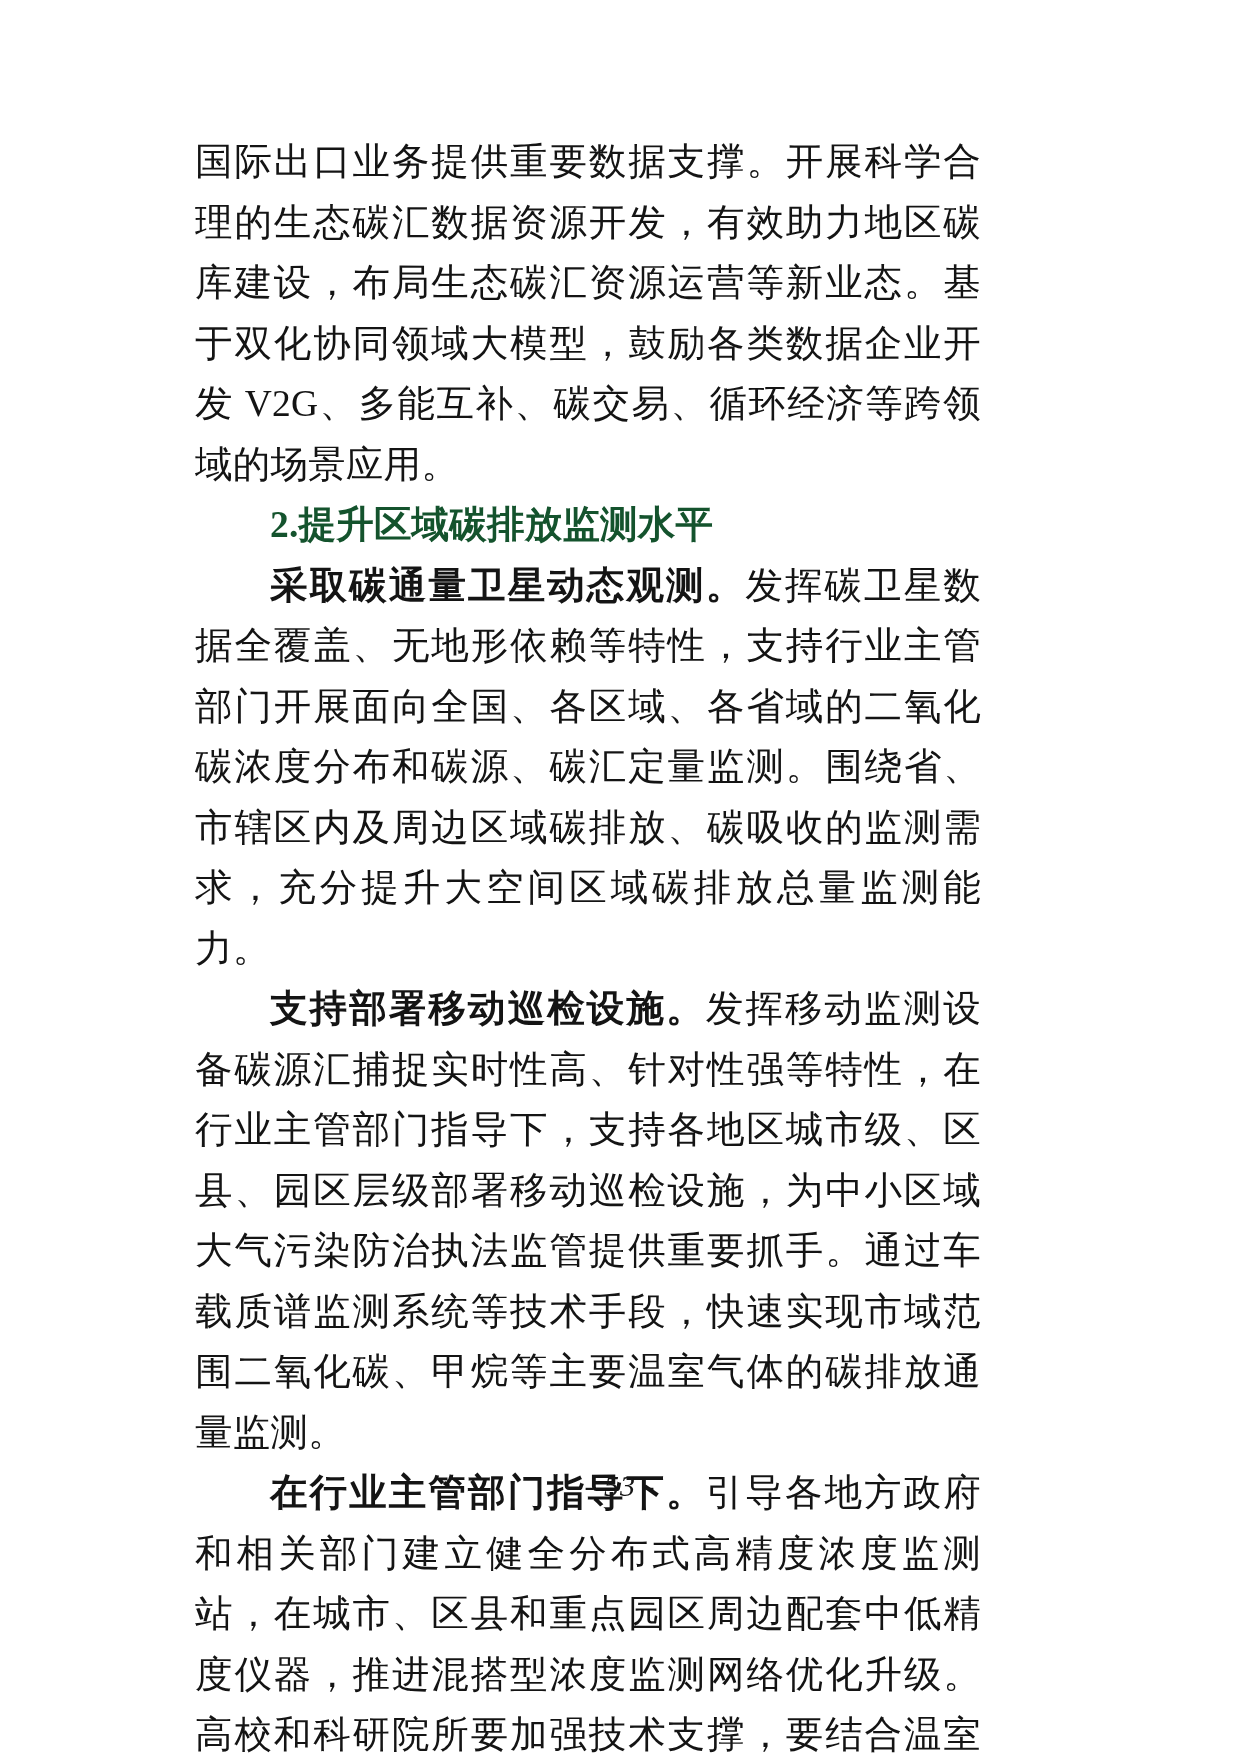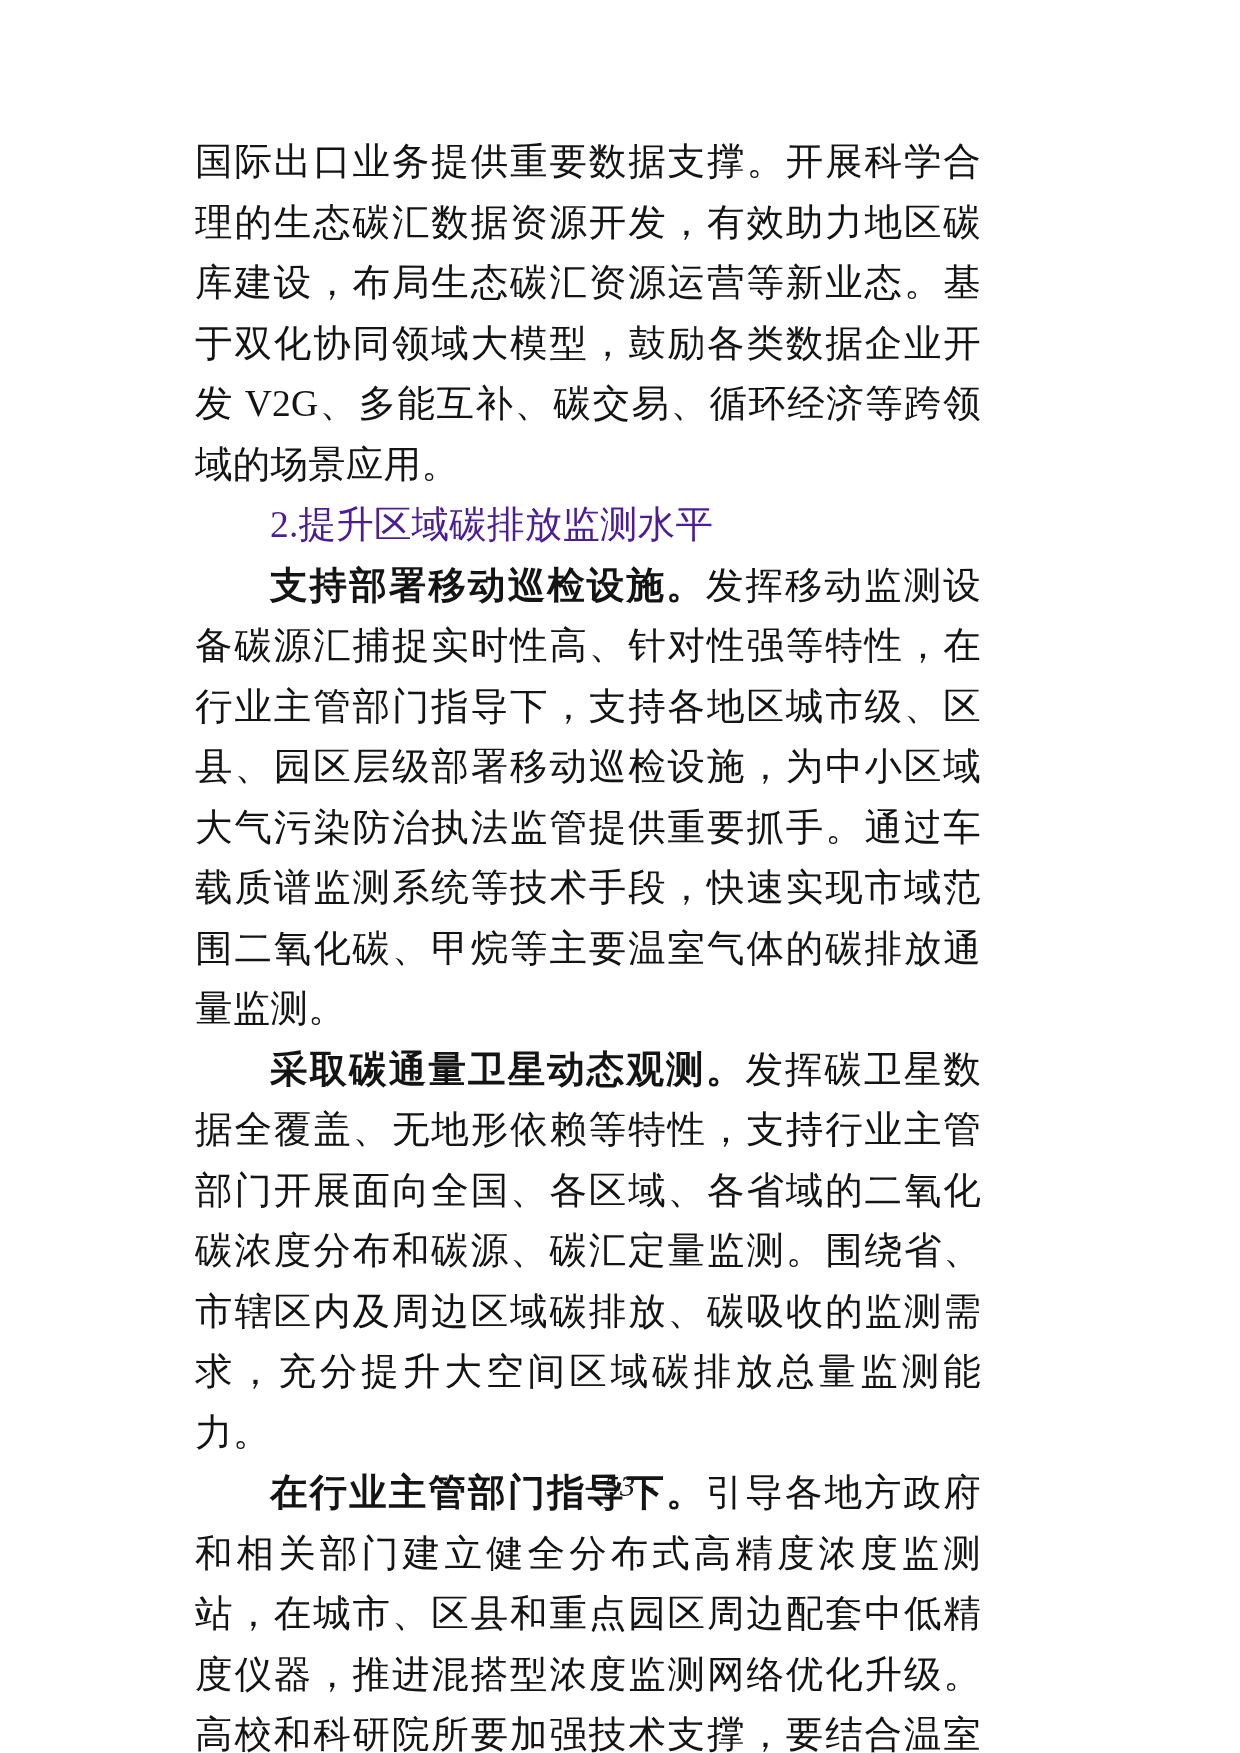--- a/index.html
+++ b/index.html
@@ -39,24 +39,24 @@
   .para.indent {
     text-indent: 75px;
   }
   .para .lead {
     font-weight: 700;
     letter-spacing: 0.2px;
   }
   .heading {
     font-size: 37.5px;
     line-height: 60.5px;
-    font-weight: 400;
+    font-weight: 700;
     text-indent: 75px;
     margin: 0;
-    color: #4c1d95;
+    color: #14532d;
     letter-spacing: 0.2px;
   }
   .pagenum {
     position: absolute;
     left: 0;
     right: 0;
     top: 1468px;
     text-align: center;
     font-size: 30px;
     line-height: 36px;
@@ -72,23 +72,23 @@
 <body>
 
 <div class="page">
 
   <div class="content">
 
     <p class="para">国际出口业务提供重要数据支撑。开展科学合理的生态碳汇数据资源开发，有效助力地区碳库建设，布局生态碳汇资源运营等新业态。基于双化协同领域大模型，鼓励各类数据企业开发 V2G、多能互补、碳交易、循环经济等跨领域的场景应用。</p>
 
     <p class="heading">2.提升区域碳排放监测水平</p>
 
+    <p class="para indent"><span class="lead">采取碳通量卫星动态观测。</span><span>发挥碳卫星数据全覆盖、无地形依赖等特性，支持行业主管部门开展面向全国、各区域、各省域的二氧化碳浓度分布和碳源、碳汇定量监测。围绕省、市辖区内及周边区域碳排放、碳吸收的监测需求，充分提升大空间区域碳排放总量监测能力。</span></p>
+
     <p class="para indent"><span class="lead">支持部署移动巡检设施。</span><span>发挥移动监测设备碳源汇捕捉实时性高、针对性强等特性，在行业主管部门指导下，支持各地区城市级、区县、园区层级部署移动巡检设施，为中小区域大气污染防治执法监管提供重要抓手。通过车载质谱监测系统等技术手段，快速实现市域范围二氧化碳、甲烷等主要温室气体的碳排放通量监测。</span></p>
-
-    <p class="para indent"><span class="lead">采取碳通量卫星动态观测。</span><span>发挥碳卫星数据全覆盖、无地形依赖等特性，支持行业主管部门开展面向全国、各区域、各省域的二氧化碳浓度分布和碳源、碳汇定量监测。围绕省、市辖区内及周边区域碳排放、碳吸收的监测需求，充分提升大空间区域碳排放总量监测能力。</span></p>
 
     <p class="para indent"><span class="lead">在行业主管部门指导下。</span><span>引导各地方政府和相关部门建立健全分布式高精度浓度监测站，在城市、区县和重点园区周边配套中低精度仪器，推进混搭型浓度监测网络优化升级。高校和科研院所要加强技术支撑，要结合温室气体标准气体配制、标校传递、国际溯源、观测分析等技术手段，进一步提升本地区地基监测设施的观测数据质量，提升区域碳排放、碳吸收情况的精准、持续监测能力。</span></p>
 
   </div>
 
   <div class="pagenum">- 53 -</div>
 
 </div>
 
 </body></html>

